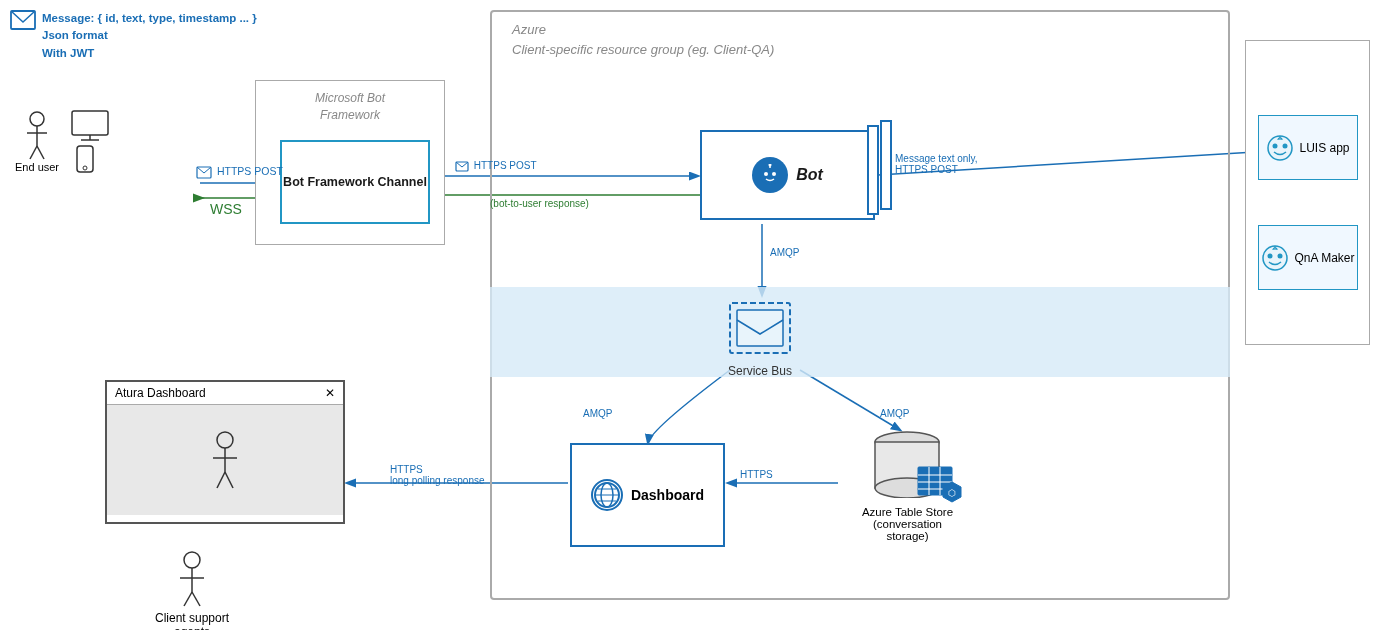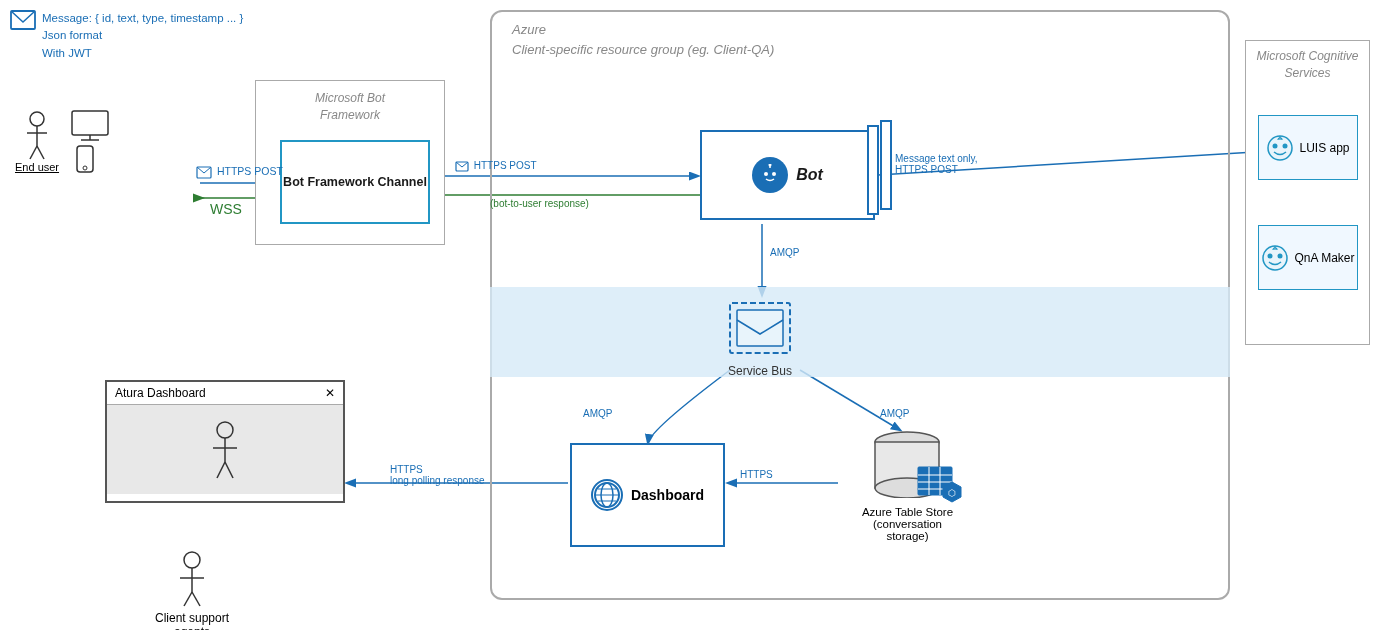--- a/index.html
+++ b/index.html
@@ -20,31 +20,32 @@
     }
 
     
     .top-message {
       position: absolute;
       top: 10px;
       left: 10px;
       color: #1a6eb5;
       font-size: 11.5px;
       line-height: 1.5;
+      font-weight: bold;
     }
 
     
     .azure-box {
       position: absolute;
       top: 10px;
       left: 490px;
       width: 740px;
       height: 590px;
       border: 2px solid #aaa;
-      border-radius: 12px;
+      border-radius: 4px;
     }
     .azure-box-label {
       position: absolute;
       top: 8px;
       left: 20px;
       color: #888;
       font-style: italic;
       font-size: 13px;
       line-height: 1.5;
     }
@@ -100,21 +101,20 @@
       color: #1a1a1a;
       line-height: 1.3;
     }
 
     
     .end-user-area {
       position: absolute;
       top: 110px;
       left: 15px;
       width: 220px;
-      text-decoration: underline;
     }
 
     
     .bot-box {
       position: absolute;
       top: 130px;
       left: 700px;
       width: 175px;
       height: 90px;
       border: 2px solid #1a6eb5;
@@ -182,21 +182,21 @@
       width: 120px;
       text-align: center;
     }
 
     
     .atura-window {
       position: absolute;
       top: 380px;
       left: 105px;
       width: 240px;
-      height: 123px;
+      height: 144px;
       border: 2px solid #555;
       background: #fff;
     }
     .atura-titlebar {
       background: #fff;
       border-bottom: 1px solid #aaa;
       padding: 4px 8px;
       display: flex;
       justify-content: space-between;
       align-items: center;
@@ -544,23 +544,20 @@
       <line x1="20" y1="18" x2="20" y2="42" stroke="#333" stroke-width="1.5"></line>
       <line x1="8" y1="28" x2="32" y2="28" stroke="#333" stroke-width="1.5"></line>
       <line x1="20" y1="42" x2="12" y2="56" stroke="#333" stroke-width="1.5"></line>
       <line x1="20" y1="42" x2="28" y2="56" stroke="#333" stroke-width="1.5"></line>
     </svg>
     <div>Client support</div>
     <div>agents</div>
   </div>
 
   <div class="cognitive-outer"></div>
-  <div class="cognitive-label">
-    <em><span>Microsoft Cognitive Services</span></em>
-  </div>
 
   <div class="luis-box">
     <svg width="28" height="28" viewBox="0 0 28 28">
       <circle cx="14" cy="14" r="12" fill="#e8f4fb" stroke="#2196c4" stroke-width="1.5"></circle>
       <circle cx="9" cy="12" r="2.5" fill="#2196c4"></circle>
       <circle cx="19" cy="12" r="2.5" fill="#2196c4"></circle>
       <path d="M8 18 Q14 23 20 18" stroke="#2196c4" stroke-width="1.5" fill="none"></path>
       <path d="M12 6 C12 3 16 3 16 6" stroke="#2196c4" stroke-width="1.2" fill="none"></path>
       <line x1="14" y1="2" x2="14" y2="6" stroke="#2196c4" stroke-width="1.2"></line>
     </svg>

